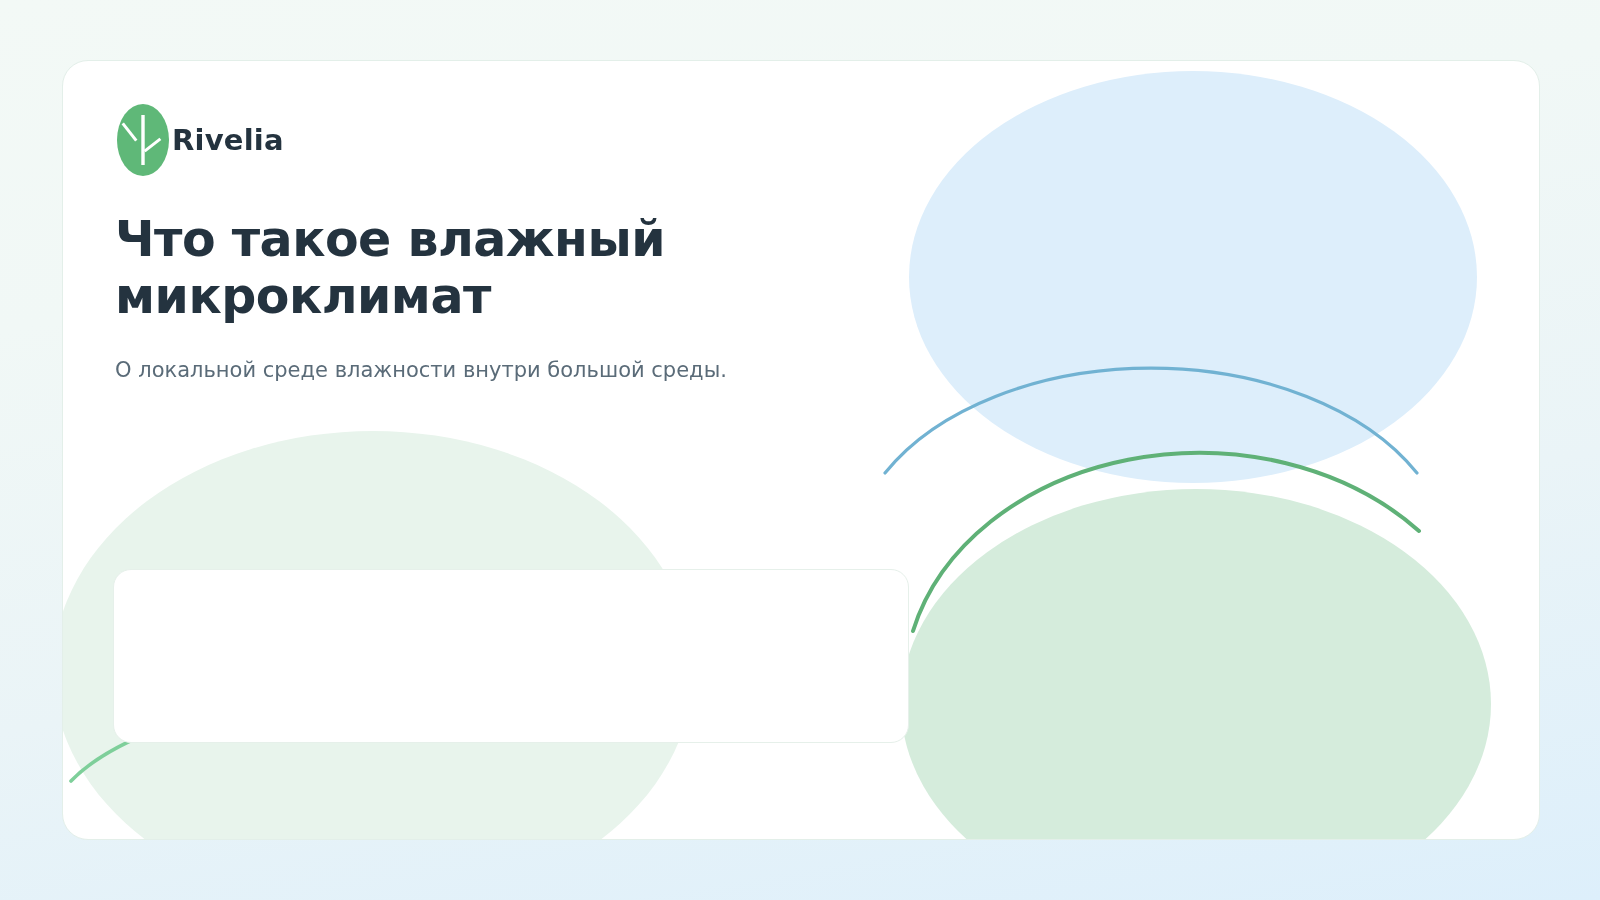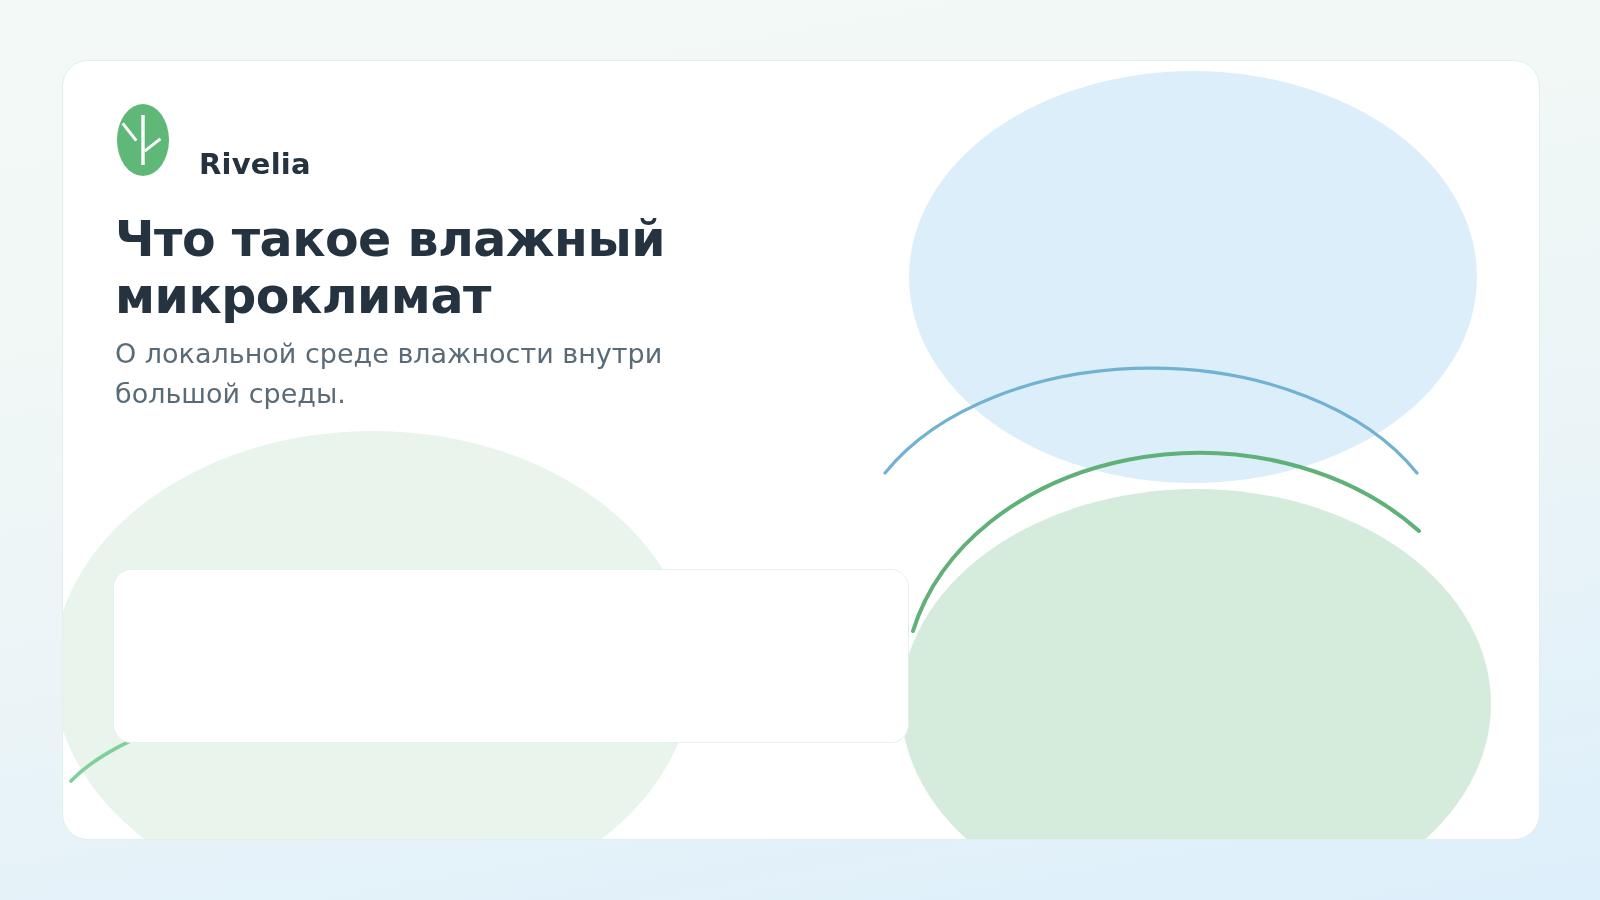--- a/index.html
+++ b/index.html
@@ -73,22 +73,22 @@
     height: 780px;
     overflow: visible;
   }
 
   
   .brand {
     position: absolute;
     left: 52px;
     top: 40px;
     display: flex;
-    align-items: flex-end;
-    gap: 28px;
+    align-items: center;
+    gap: 1px;
   }
   .logo-mark {
     width: 56px;
     height: 78px;
     flex: 0 0 auto;
   }
   .brand-name {
     font-size: 29px;
     font-weight: 700;
     letter-spacing: 0.2px;
@@ -107,22 +107,22 @@
   .title {
     margin: 0;
     font-size: 49px;
     font-weight: 700;
     line-height: 1.17;
     letter-spacing: -0.5px;
     color: #24333f;
     white-space: pre-line;
   }
   .subtitle {
-    margin: 8px 0 0 0;
-    font-size: 27px;
+    margin: 29px 0 0 0;
+    font-size: 21px;
     font-weight: 400;
     line-height: 1.48;
     color: #5a6b78;
     max-width: 660px;
     white-space: pre-line;
   }
 
   
   .panel {
     position: absolute;

